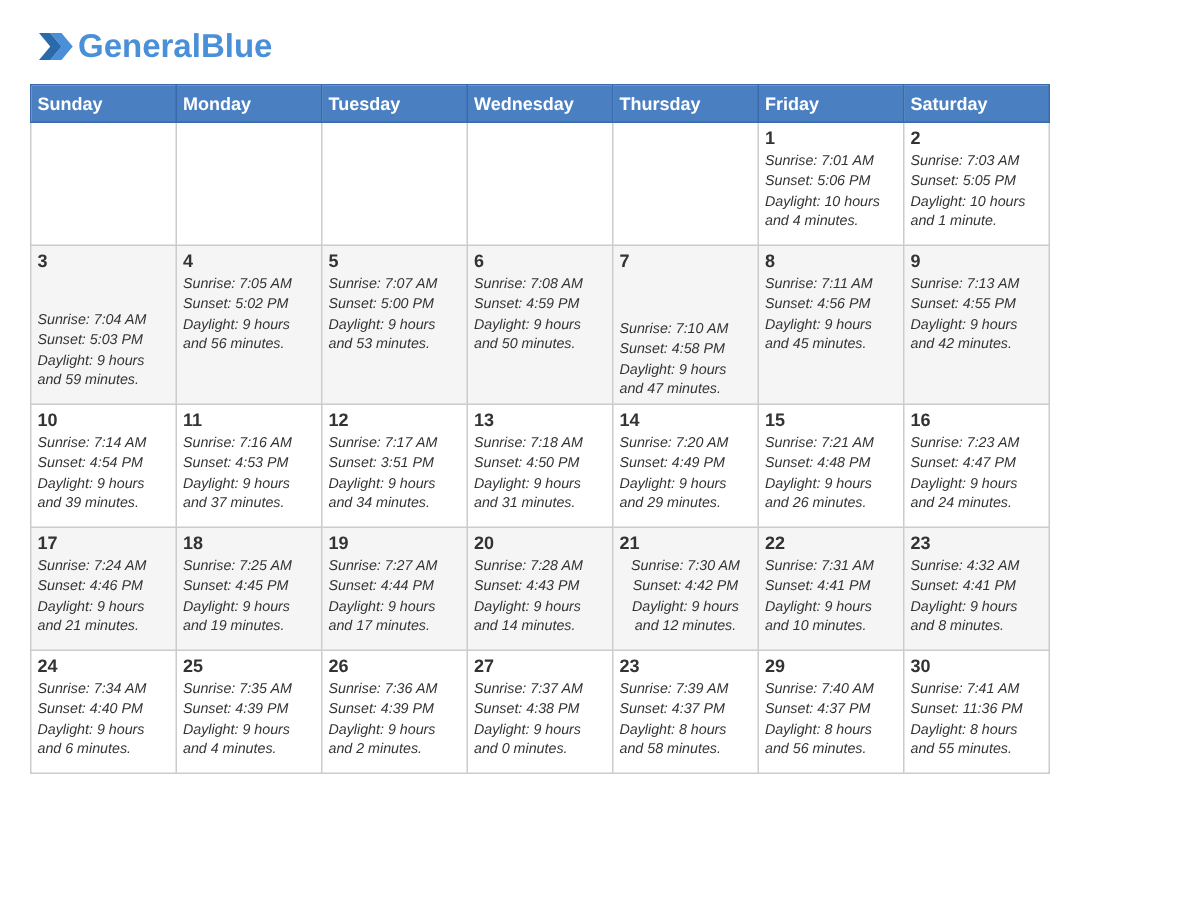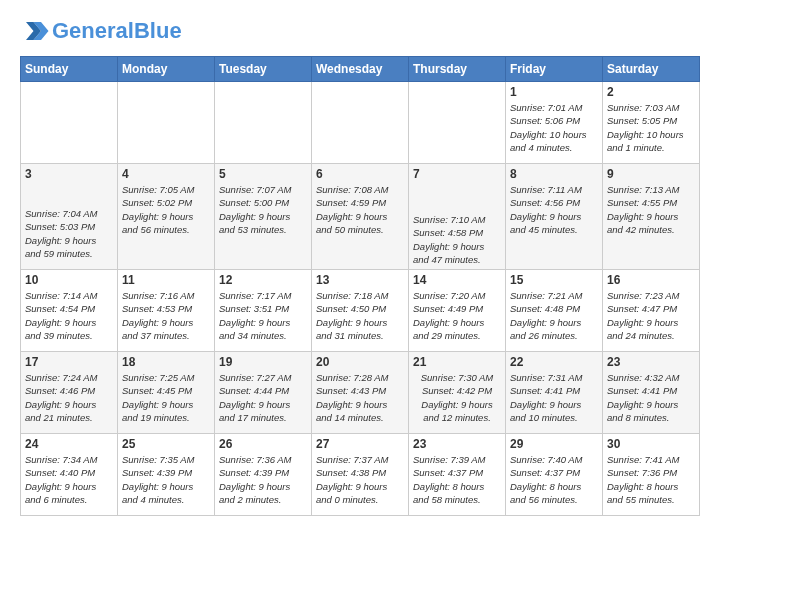--- a/index.html
+++ b/index.html
@@ -307,19 +307,19 @@
           </td>
           <td>
             <span class="day-num">29</span>
             <div class="day-info" style="white-space: pre-line;">Sunrise: 7:40 AM
 Sunset: 4:37 PM
 Daylight: 8 hours and 56 minutes.</div>
           </td>
           <td>
             <span class="day-num">30</span>
             <div class="day-info" style="white-space: pre-line;">Sunrise: 7:41 AM
-Sunset: 7:36 PM
+Sunset: 11:36 PM
 Daylight: 8 hours and 55 minutes.</div>
           </td>
         </tr>
       </tbody>
   </table>
 </div>
 
 </body></html>

